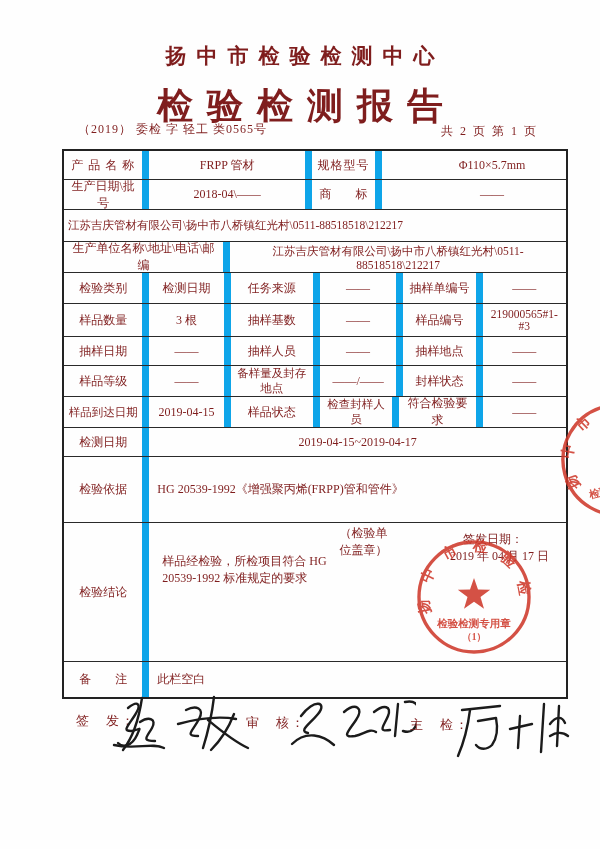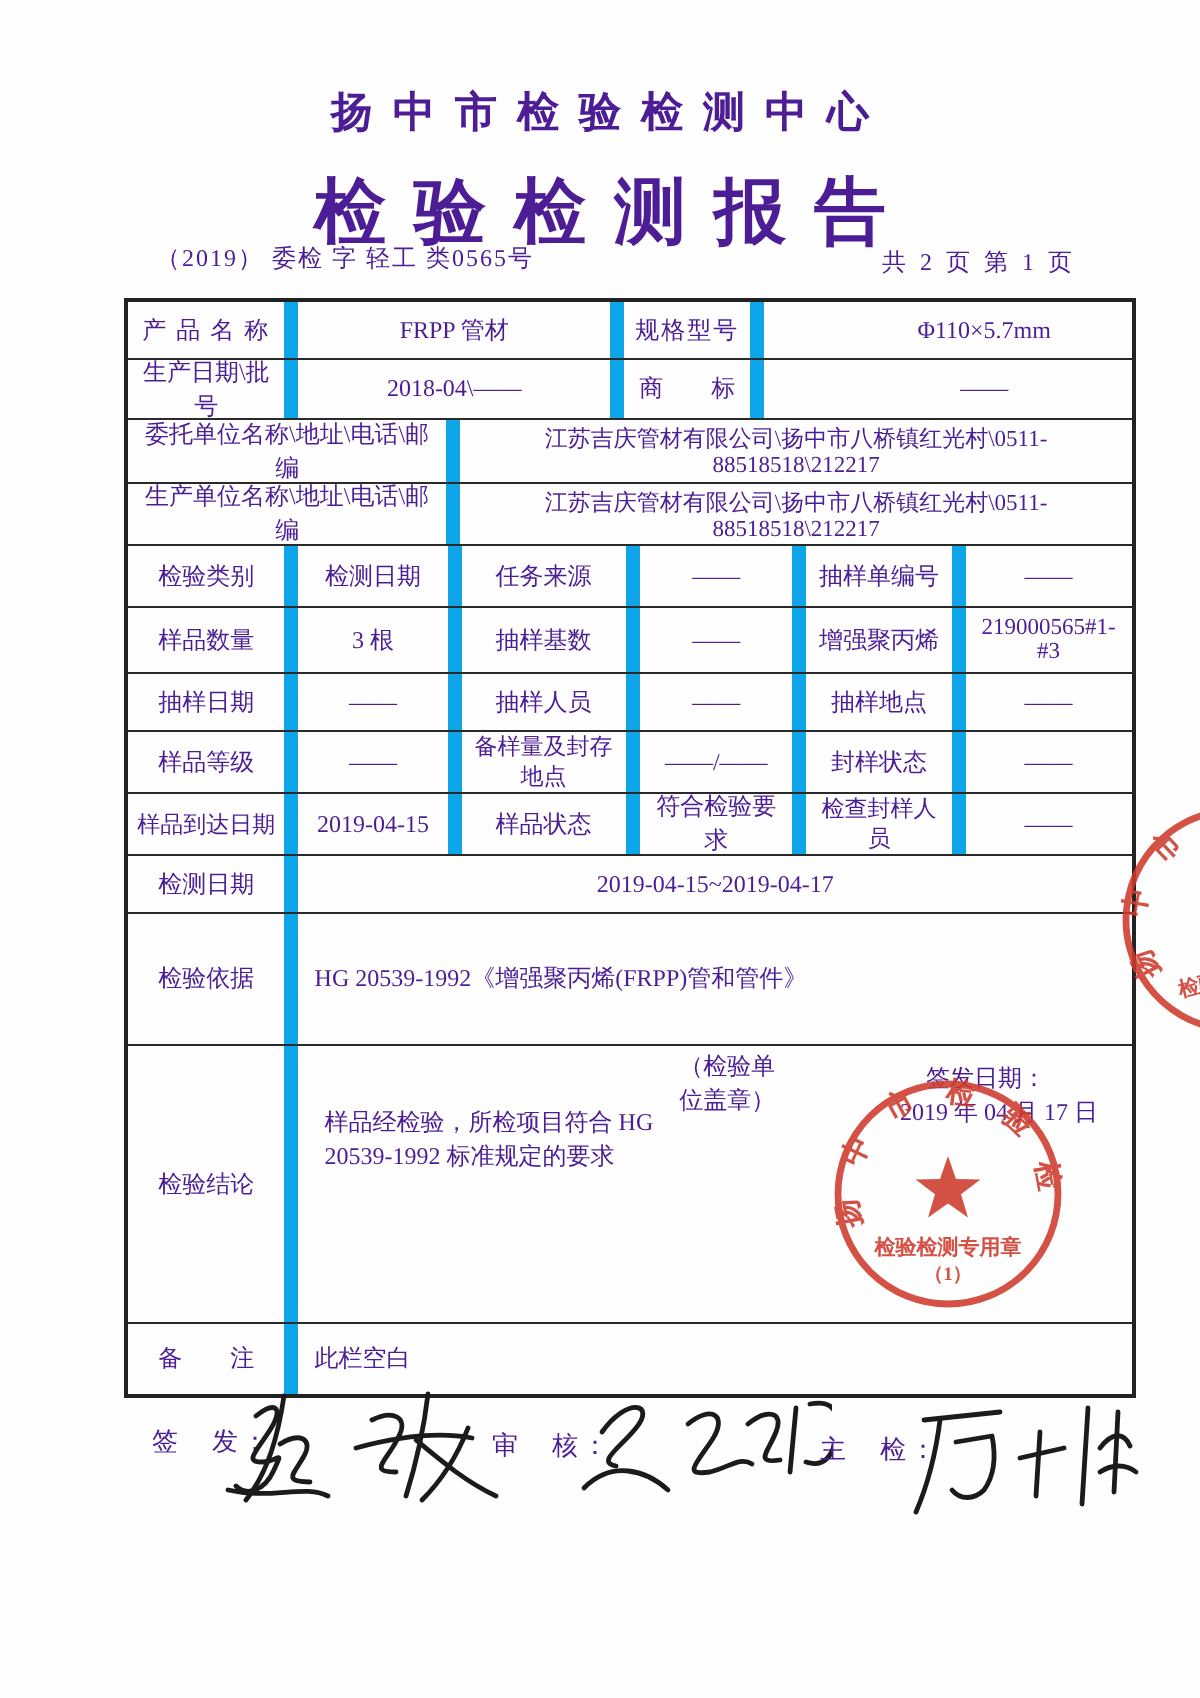--- a/index.html
+++ b/index.html
@@ -1,18 +1,18 @@
 <!DOCTYPE html>
 <html><head>
 <meta charset="utf-8">
 <style>
   html,body{margin:0;padding:0;background:#e8e8e8;}
   .sheet{
     position:relative;width:600px;height:849px;background:#fefefe;
-    font-family:"Liberation Serif", serif;color:#4c1d95;overflow:hidden;
+    font-family:"Liberation Serif", serif;color:#7f1d1d;overflow:hidden;
     margin:0 auto;
   }
   .org-title{
     position:absolute;top:42px;left:0;width:100%;text-align:center;
     font-size:21px;font-weight:bold;letter-spacing:10px;text-indent:10px;
   }
   .doc-title{
     position:absolute;top:82px;left:0;width:100%;text-align:center;
     font-size:36px;font-weight:bold;letter-spacing:14px;text-indent:14px;
   }
@@ -79,21 +79,20 @@
     </div>
 
     <div class="t-row h29">
       <div class="c wA">生产日期\批号</div>
       <div class="c wB">2018-04\——</div>
       <div class="c wC">商　　标</div>
       <div class="c wD">——</div>
     </div>
 
     <div class="t-row h31">
-      <div class="c wE">委托单位名称\地址\电话\邮编</div>
       <div class="c wF small">江苏吉庆管材有限公司\扬中市八桥镇红光村\0511-88518518\212217</div>
     </div>
 
     <div class="t-row h30">
       <div class="c wE">生产单位名称\地址\电话\邮编</div>
       <div class="c wF small">江苏吉庆管材有限公司\扬中市八桥镇红光村\0511-88518518\212217</div>
     </div>
 
     <div class="t-row h30">
       <div class="c w1">检验类别</div>
@@ -102,21 +101,21 @@
       <div class="c w4">——</div>
       <div class="c w5">抽样单编号</div>
       <div class="c w6">——</div>
     </div>
 
     <div class="t-row h32">
       <div class="c w1">样品数量</div>
       <div class="c w2">3 根</div>
       <div class="c w3">抽样基数</div>
       <div class="c w4">——</div>
-      <div class="c w5">增强聚丙烯</div>
+      <div class="c w5">样品编号</div>
       <div class="c w6 small">219000565#1-#3</div>
     </div>
 
     <div class="t-row h28">
       <div class="c w1">抽样日期</div>
       <div class="c w2">——</div>
       <div class="c w3">抽样人员</div>
       <div class="c w4">——</div>
       <div class="c w5">抽样地点</div>
       <div class="c w6">——</div>
@@ -128,22 +127,22 @@
       <div class="c w3 small">备样量及封存地点</div>
       <div class="c w4">——/——</div>
       <div class="c w5">封样状态</div>
       <div class="c w6">——</div>
     </div>
 
     <div class="t-row h30">
       <div class="c w1 small">样品到达日期</div>
       <div class="c w2">2019-04-15</div>
       <div class="c w3">样品状态</div>
+      <div class="c w5 small">检查封样人员</div>
       <div class="c w4">符合检验要求</div>
-      <div class="c w5 small">检查封样人员</div>
       <div class="c w6">——</div>
     </div>
 
     <div class="t-row h28">
       <div class="c w1">检测日期</div>
       <div class="c wV">2019-04-15~2019-04-17</div>
     </div>
 
     <div class="t-row h65">
       <div class="c w1">检验依据</div>

